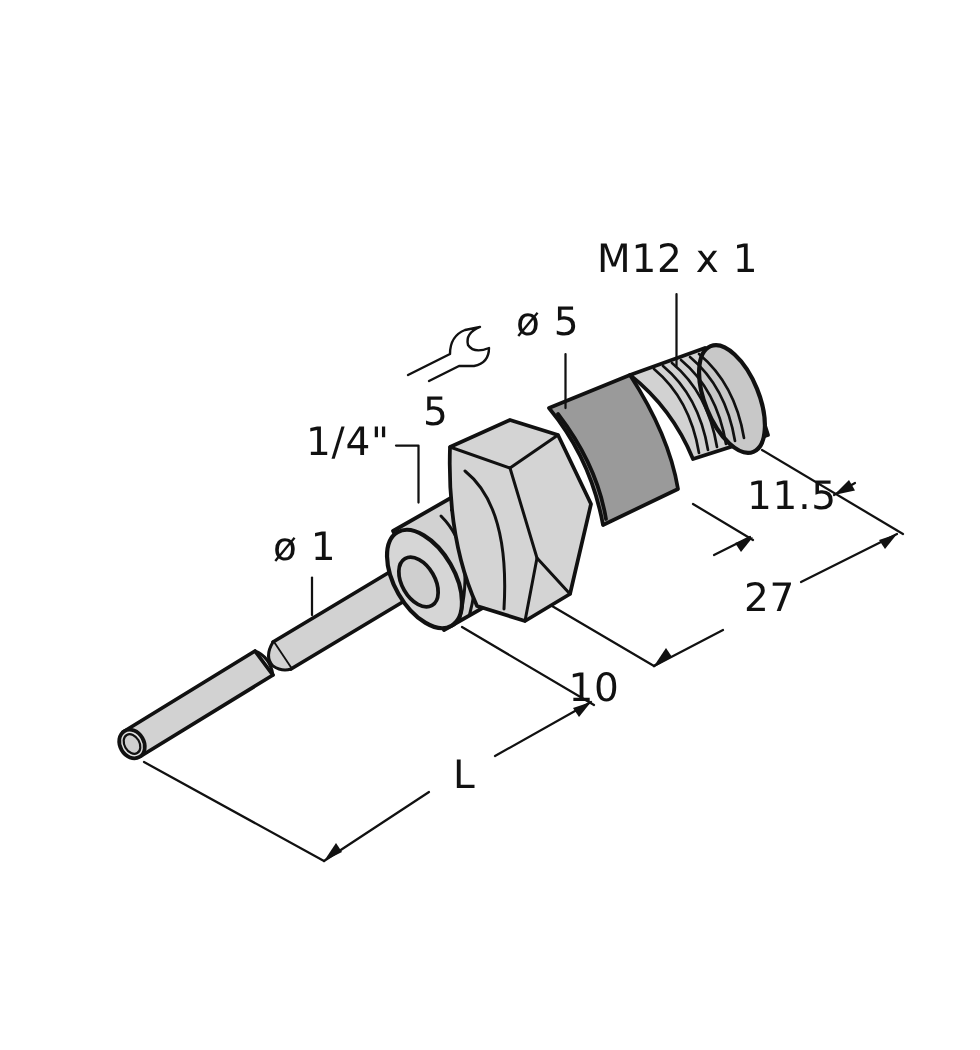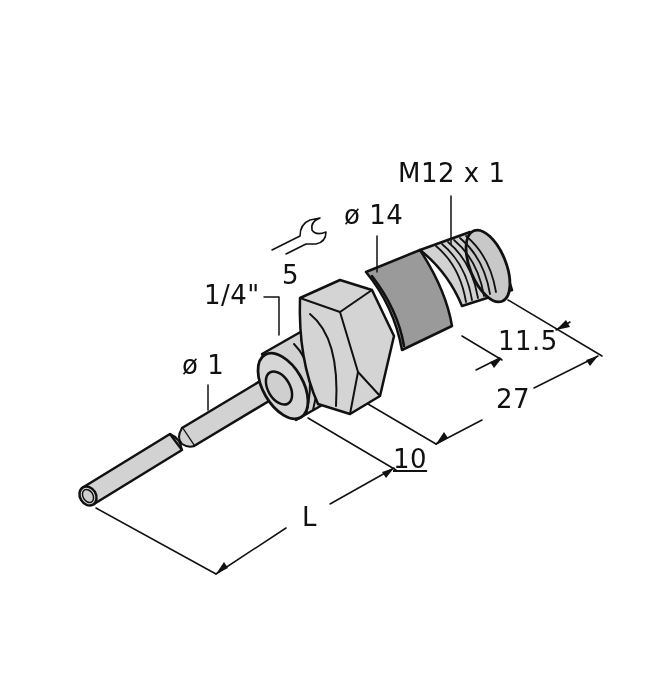--- a/index.html
+++ b/index.html
@@ -100,21 +100,21 @@
         <polygon points="556,330 566,320 570,327"></polygon>
         <polygon points="598,356 586,360 590,366"></polygon>
         <polygon points="436,444 448,438 444,432"></polygon>
         <polygon points="394,468 382,472 386,478"></polygon>
         <polygon points="216,574 228,568 224,562"></polygon>
       </g>
     </g>
   </svg>
 
   <div class="lbl" style="left:398px; top:160px;">M12 x 1</div>
-  <div class="lbl" style="left:344px; top:202px;">ø 14</div>
+  <div class="lbl" style="left:344px; top:202px;">ø 5</div>
   <div class="lbl" style="left:282px; top:262px;">5</div>
   <div class="lbl" style="left:204px; top:282px;">1/4"</div>
   <div class="lbl" style="left:182px; top:352px;">ø 1</div>
-  <div class="lbl" style="left:498px; top:328px;">11.5</div>
+  <div class="lbl" style="left:498px; top:318px;">11.5</div>
   <div class="lbl" style="left:496px; top:386px;">27</div>
-  <div class="lbl" style="left:393px; top:446px;text-decoration:underline;">10</div>
+  <div class="lbl" style="left:379px; top:446px;">10</div>
   <div class="lbl" style="left:302px; top:504px;">L</div>
 </div>
 
 </body></html>

